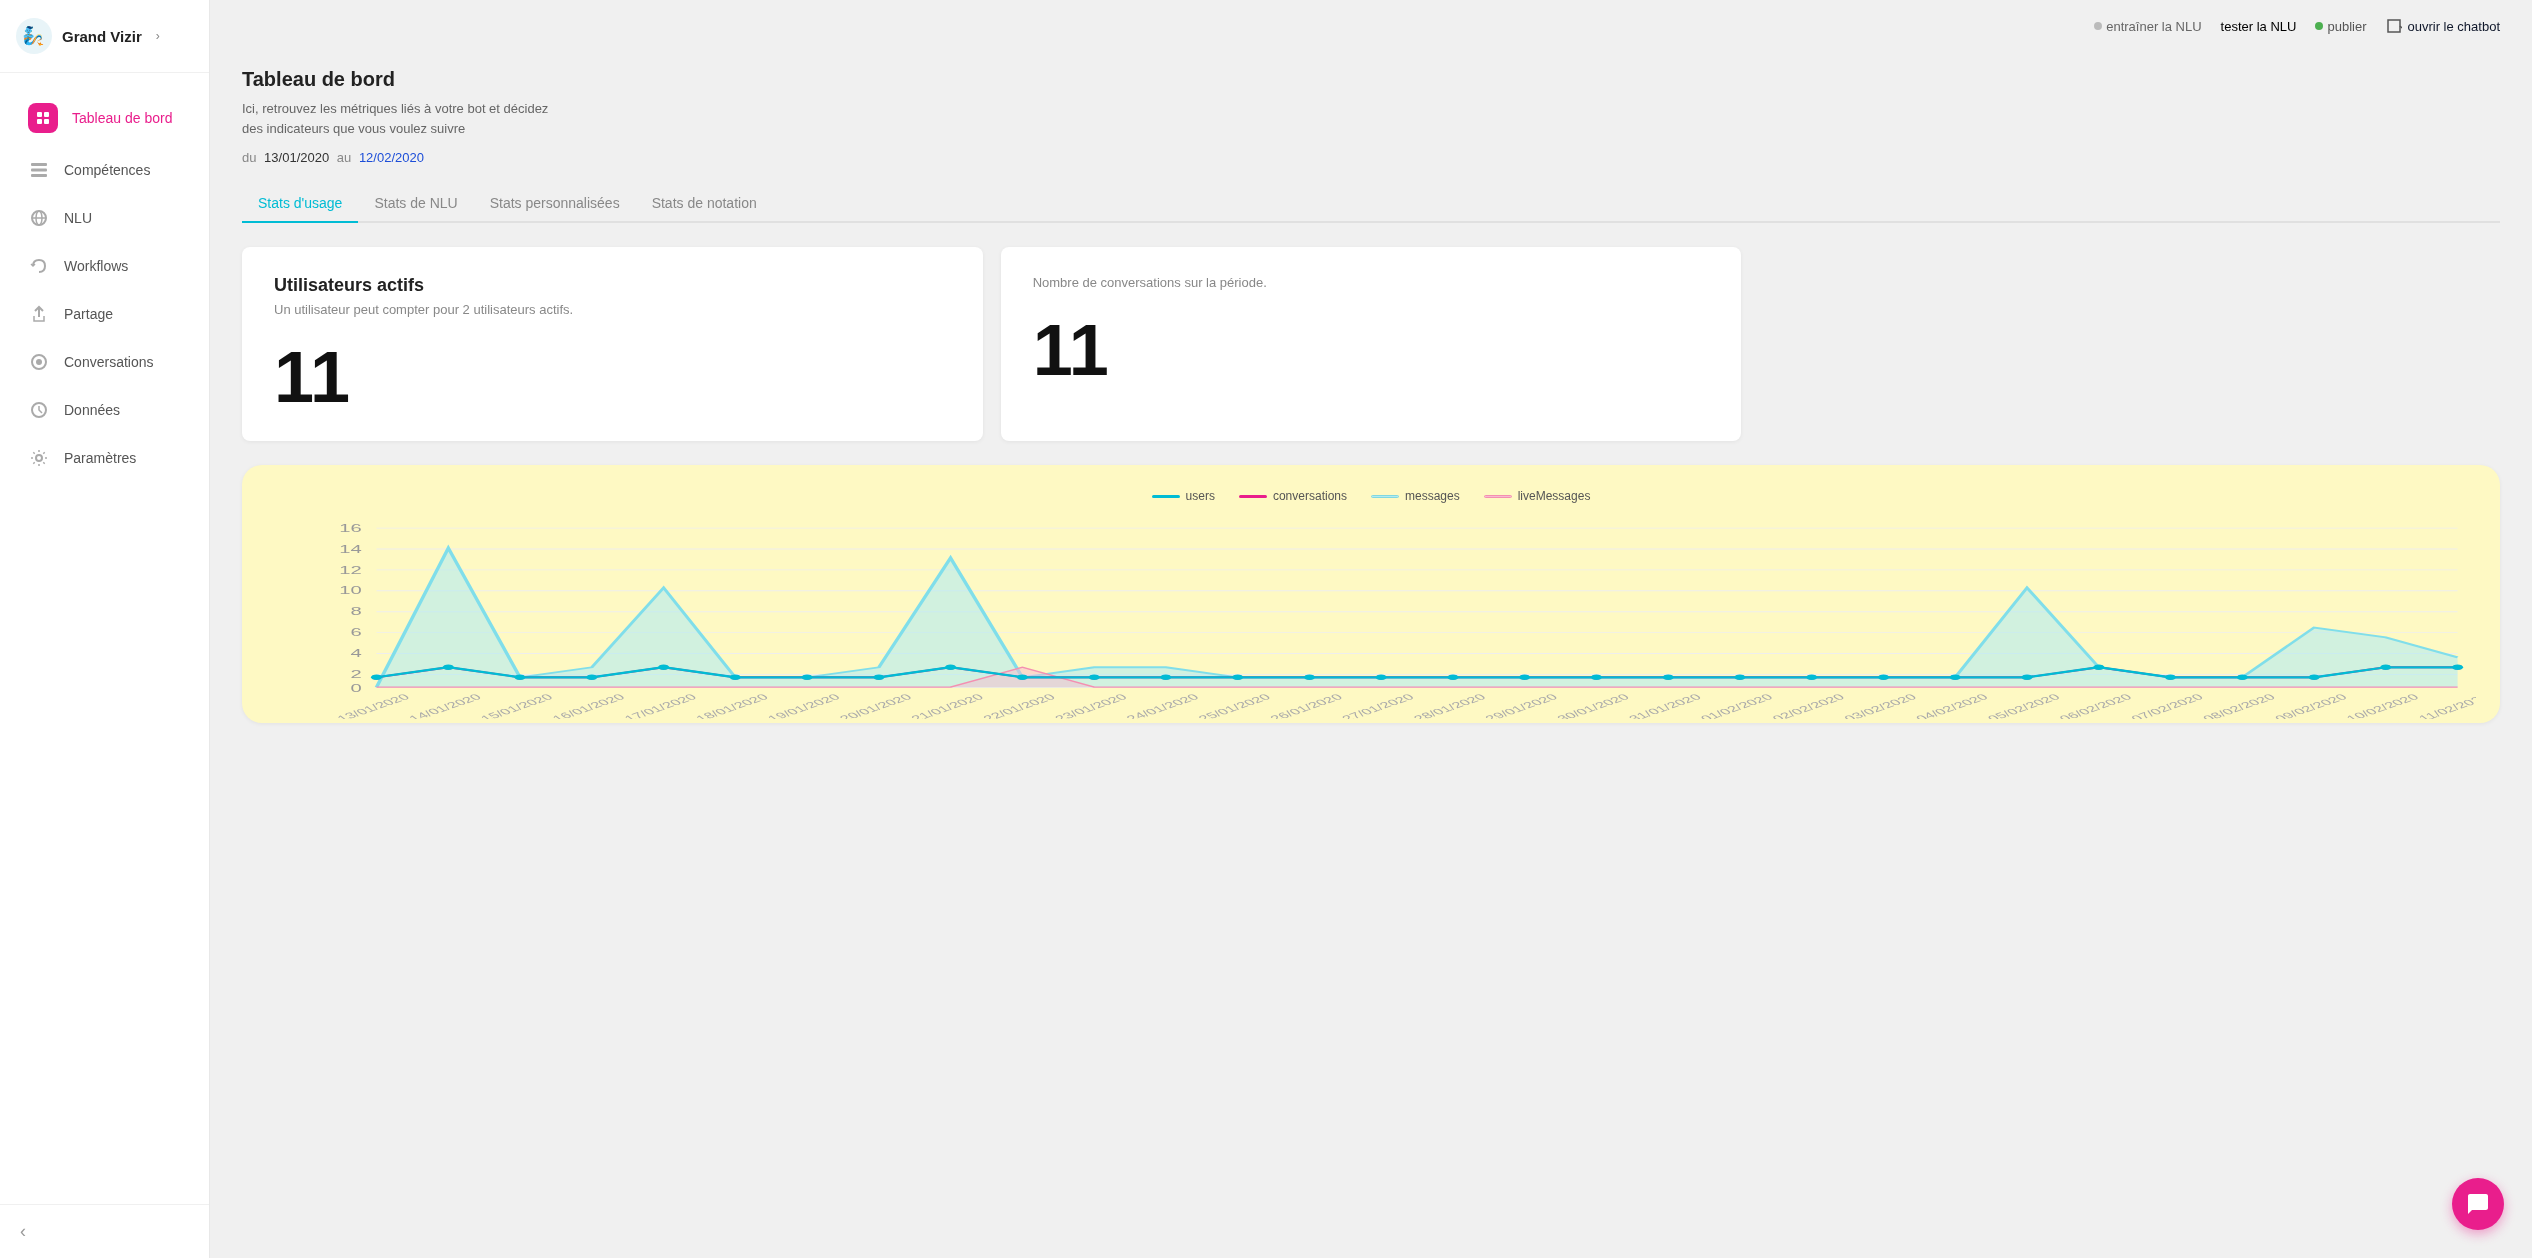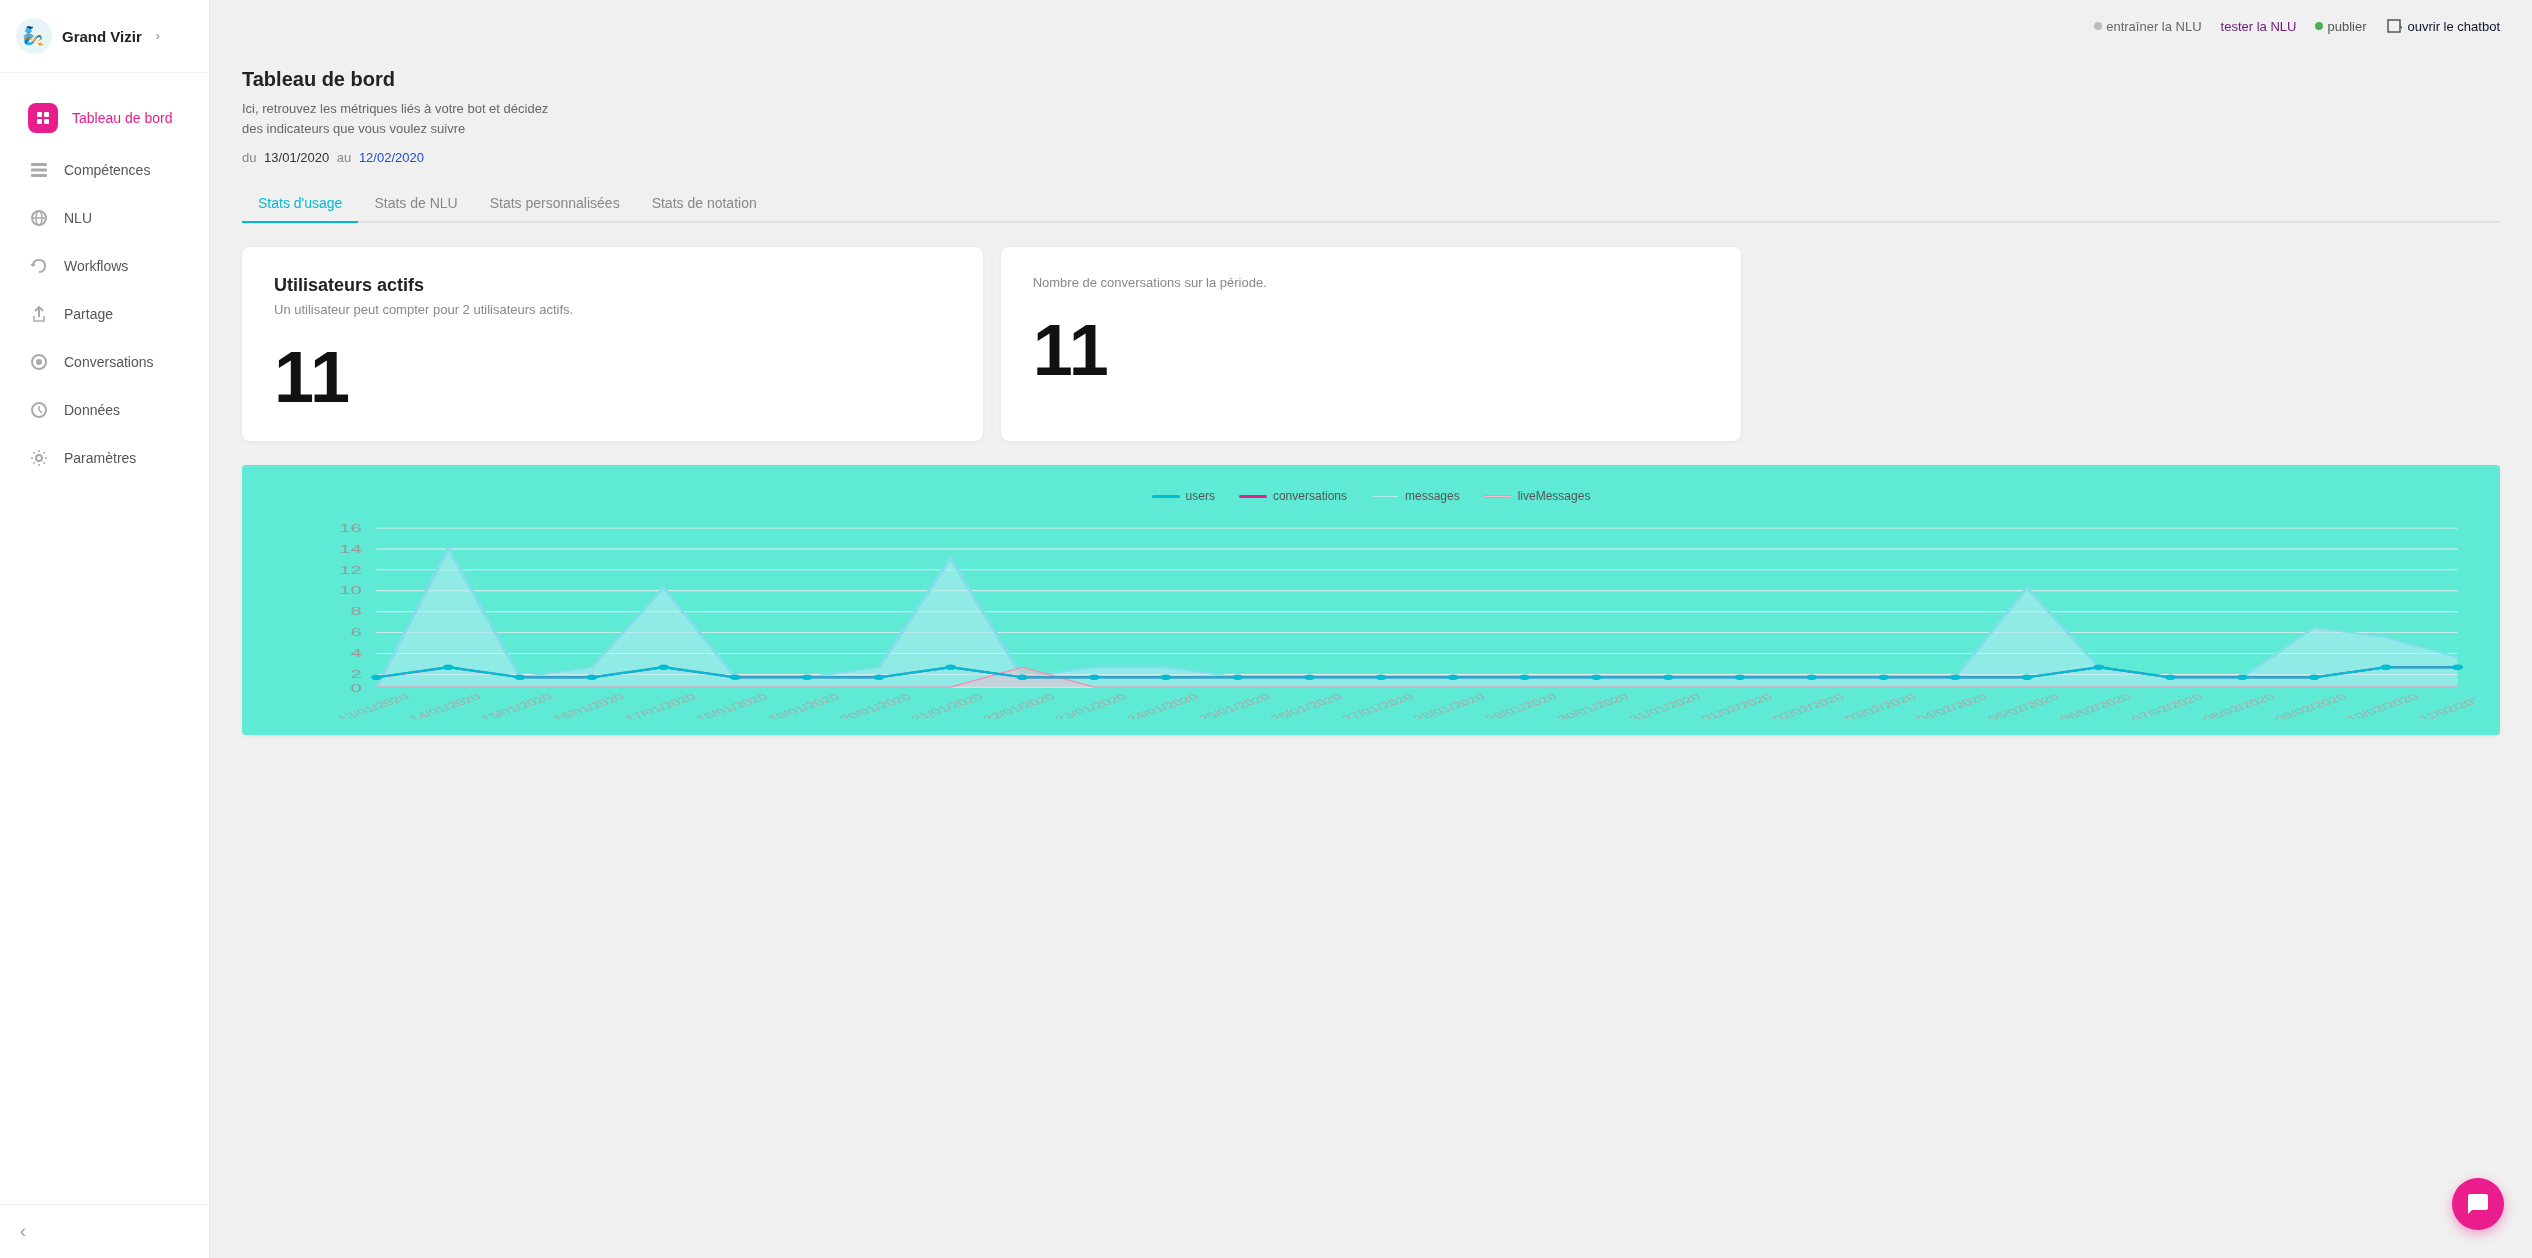--- a/index.html
+++ b/index.html
@@ -129,23 +129,23 @@
       border-radius: 8px;
       padding: 28px 32px;
       box-shadow: 0 1px 4px rgba(0,0,0,0.06);
     }
     .stat-card-title { font-size: 18px; font-weight: 700; color: #222; margin-bottom: 6px; }
     .stat-card-desc { font-size: 13px; color: #888; margin-bottom: 24px; }
     .stat-card-value { font-size: 72px; font-weight: 900; color: #111; line-height: 1; }
 
     
     .chart-container {
-      background: #5eead4;
-      border-radius: 4px;
-      padding: 24px 24px 16px;
+      background: #fef9c3;
+      border-radius: 20px;
+      padding: 24px 24px 4px;
       box-shadow: 0 1px 4px rgba(0,0,0,0.06);
     }
     .chart-legend {
       display: flex;
       justify-content: center;
       gap: 24px;
       margin-bottom: 16px;
       font-size: 12px;
       color: #555;
     }
@@ -309,21 +309,21 @@
   <div class="sidebar-collapse">‹</div>
 </div>
 
 <div class="main">
 
   <div class="abs-topbar">
     <div class="nlu-indicator">
       <div class="nlu-dot"></div>
       <span style="cursor:pointer;color:#666">entraîner la NLU</span>
     </div>
-    <span style="cursor:pointer;color:#701a75">tester la NLU</span>
+    <span style="cursor:pointer;color:#000000">tester la NLU</span>
     <div style="display:flex;align-items:center;gap:4px;cursor:pointer">
       <span style="width:8px;height:8px;background:#4caf50;border-radius:50%;display:inline-block;"></span>
       <span style="color:#555">publier</span>
     </div>
     <div style="display:flex;align-items:center;gap:6px;cursor:pointer;color:#0f172a;font-weight:500">
       <svg width="16" height="16" viewBox="0 0 16 16" fill="none">
         <path d="M2 2 L14 2 L14 14 L2 14 Z" stroke="#555" stroke-width="1.5" fill="none"></path>
         <path d="M14 8 L16 10" stroke="#555" stroke-width="1.5"></path>
       </svg>
       <span>ouvrir le chatbot</span>

